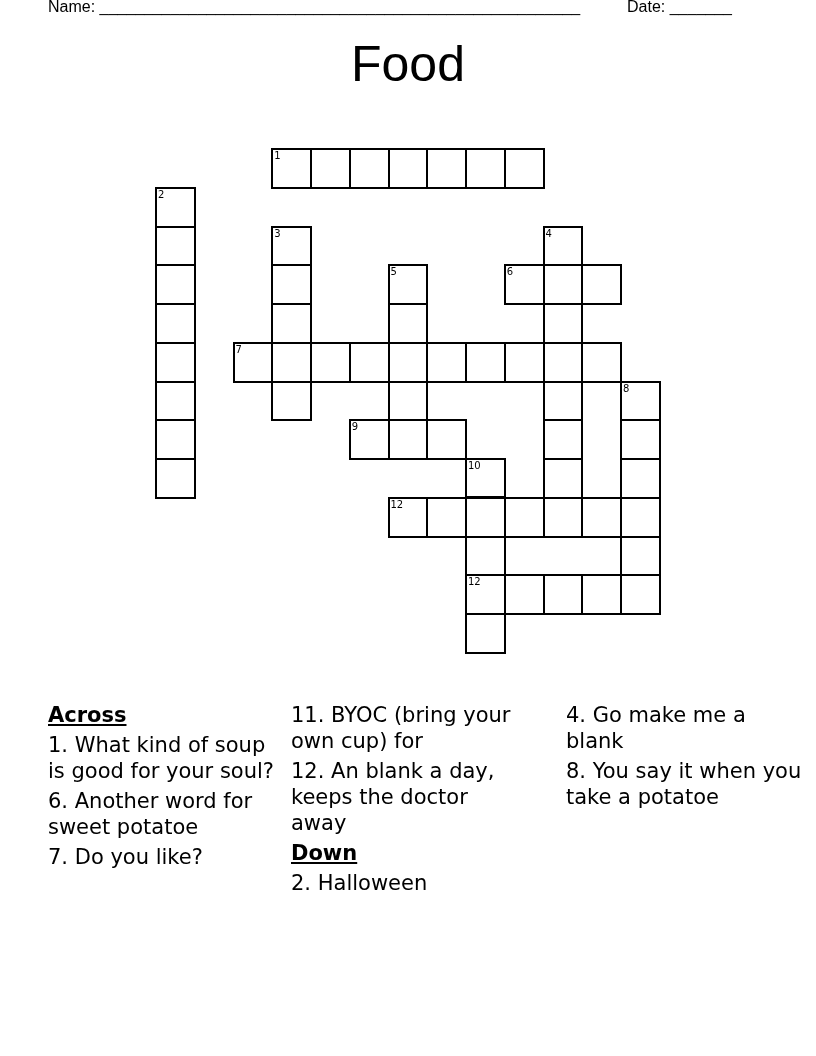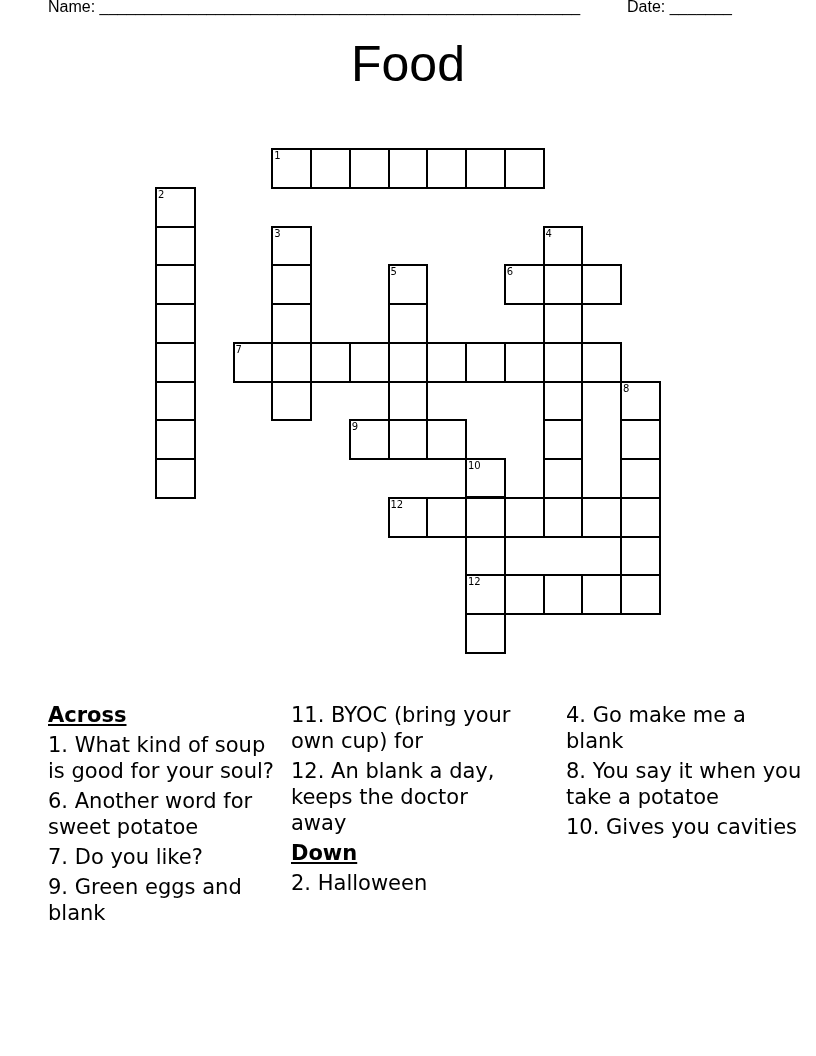--- a/index.html
+++ b/index.html
@@ -116,27 +116,25 @@
     <div class="cell" style="left: 503.8px; top: 574.3px; width: 40.8px; height: 40.8px;"></div>
     <div class="cell" style="left: 542.5px; top: 574.3px; width: 40.8px; height: 40.8px;"></div>
     <div class="cell" style="left: 581.3px; top: 574.3px; width: 40.8px; height: 40.8px;"></div>
   </div>
 
 <div class="clues col1">
   <div class="clue-heading">Across</div>
   <div class="clue"><span class="clue-num">1.</span> <span>What kind of soup is good for your soul?</span></div>
   <div class="clue"><span class="clue-num">6.</span> <span>Another word for sweet potatoe</span></div>
   <div class="clue"><span class="clue-num">7.</span> <span>Do you like?</span></div>
-  <div class="clue"><span class="clue-num">9.</span> <span>Green eggs and blank</span></div>
 </div>
 
 <div class="clues col2">
   <div class="clue"><span class="clue-num">11.</span> <span>BYOC (bring your own cup) for</span></div>
   <div class="clue"><span class="clue-num">12.</span> <span>An blank a day, keeps the doctor away</span></div>
   <div class="clue-heading">Down</div>
   <div class="clue"><span class="clue-num">2.</span> <span>Halloween</span></div>
 </div>
 
 <div class="clues col3">
   <div class="clue"><span class="clue-num">4.</span> <span>Go make me a blank</span></div>
   <div class="clue"><span class="clue-num">8.</span> <span>You say it when you take a potatoe</span></div>
-  <div class="clue"><span class="clue-num">10.</span> <span>Gives you cavities</span></div>
 </div>
 
 </body></html>

